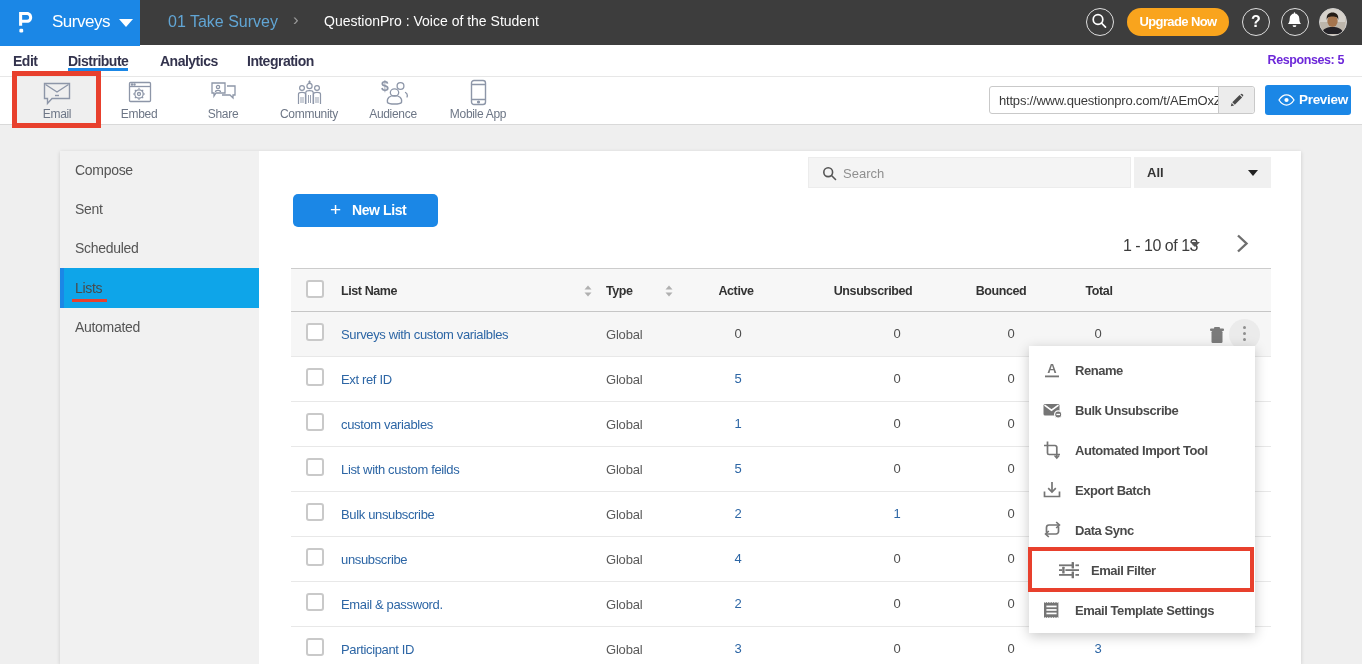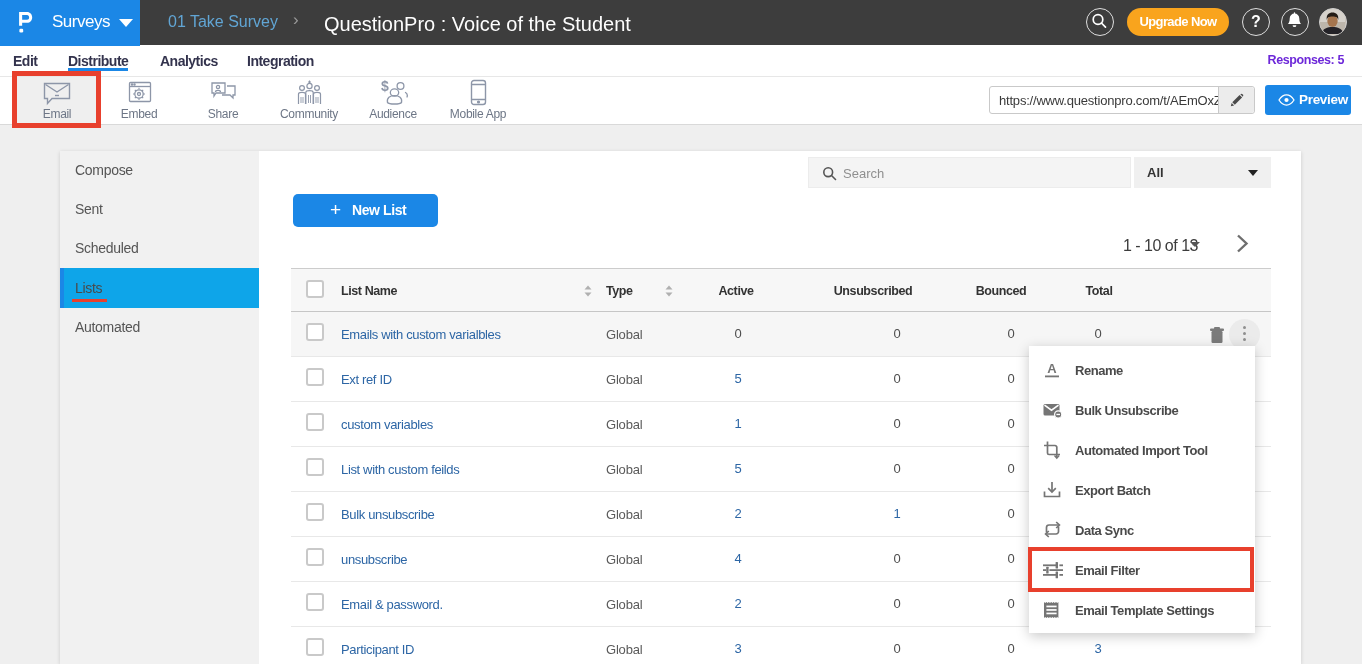--- a/index.html
+++ b/index.html
@@ -7,21 +7,21 @@
   font-family:"Liberation Sans", sans-serif; }
 .abs { position:absolute; }
 
 #topbar { position:absolute; left:0; top:0; width:1362px; height:45px; background:#3d3d3d; }
 #logoblock { position:absolute; left:0; top:0; width:140px; height:46px; background:#1b87e6; z-index:2; }
 #surveys { position:absolute; left:52px; top:12px; color:#fff; font-size:17px; letter-spacing:-0.5px; }
 #caret1 { position:absolute; left:119px; top:19px; width:0; height:0;
   border-left:7px solid transparent; border-right:7px solid transparent; border-top:8px solid #fff; }
 #bc1 { position:absolute; left:168px; top:13px; font-size:16px; color:#61a5d4; }
 #bcgt { position:absolute; left:293px; top:10px; font-size:17px; color:#9a9a9a; }
-#bc2 { position:absolute; left:324px; top:13px; font-size:20px; color:#fdfdfd; }
+#bc2 { position:absolute; left:324px; top:13px; font-size:14px; color:#fdfdfd; }
 .circbtn { position:absolute; top:8px; width:28px; height:28px; border:1.5px solid #dedede;
   border-radius:50%; }
 #upgrade { position:absolute; left:1127px; top:8px; width:102px; height:28px; background:#f9a41d;
   border-radius:14px; color:#fff; font-size:13px; font-weight:bold; text-align:center; line-height:28px; letter-spacing:-0.6px; }
 #qmark { color:#fff; font-weight:bold; font-size:16px; text-align:center; line-height:25px; }
 
 #navrow { position:absolute; left:0; top:45px; width:1362px; height:31px; background:#fff; }
 .tab { position:absolute; top:8px; font-size:14px; font-weight:bold; color:#33334d; letter-spacing:-0.5px; }
 #distu { position:absolute; left:68px; top:23px; width:60px; height:2.5px; background:#1b87e6; }
 #responses { position:absolute; right:18px; top:8px; font-size:12.5px; font-weight:bold; color:#6d28d9; letter-spacing:-0.4px; white-space:nowrap; }
@@ -255,21 +255,21 @@
       <path d="M4 0.5 L7.5 4.5 H0.5 Z" fill="#b0b0b0"></path>
         <path d="M4 11.5 L0.5 7.5 H7.5 Z" fill="#b0b0b0"></path>
       </svg>
     <div class="hcell" style="left:415px; width:60px; text-align:center;">Active</div>
     <div class="hcell" style="left:532px; width:100px; text-align:center;">Unsubscribed</div>
     <div class="hcell" style="left:675px; width:70px; text-align:center;">Bounced</div>
     <div class="hcell" style="left:778px; width:60px; text-align:center;">Total</div>
   </div>
 <div class="trow" style="top:161px;background:#f6f6f6;">
 <div class="cb"></div>
-<div class="lname">Emails with custom varialbles</div>
+<div class="lname">Surveys with custom varialbles</div>
 <div class="gtype">Global</div>
 <div class="num" style="left:417px;top:14px;">0</div>
       <div class="num" style="left:576px;top:14px;">0</div>
       <div class="num" style="left:690px;top:14px;">0</div>
       <div class="num" style="left:777px;top:14px;">0</div>
       <svg class="abs" style="left:918px;top:15px;" width="16" height="17" viewBox="0 0 16 17">
         <rect x="2.5" y="4" width="11" height="12" rx="1.2" fill="#7b7b7b"></rect>
         <rect x="1" y="1.6" width="14" height="2.4" rx="1" fill="#7b7b7b"></rect>
         <rect x="5" y="0" width="6" height="2.4" rx="1" fill="#7b7b7b"></rect>
       </svg>
@@ -372,21 +372,21 @@
     </div>
 <div class="mitem" style="top:164px;">
       <div class="micon"><svg width="19" height="17" viewBox="0 0 19 17" fill="none" stroke="#757575" stroke-width="1.7">
           <path d="M3.5 11.5 V6.5 a2.5 2.5 0 0 1 2.5-2.5 H16"></path>
           <path d="M13.2 1 L16.4 4 L13.2 7"></path>
           <path d="M15.5 5.5 V10.5 a2.5 2.5 0 0 1 -2.5 2.5 H3"></path>
           <path d="M5.8 10 L2.6 13 L5.8 16"></path>
         </svg></div>
       <div class="mlabel">Data Sync</div>
     </div>
-<div class="mitem" style="top:204px;">
+<div class="mitem" style="top:204px;margin-left:16px;">
       <div class="micon"><svg width="20" height="18" viewBox="0 0 20 18" fill="#757575">
           <rect x="0" y="3.4" width="13" height="1.8"></rect>
           <rect x="16.4" y="3.4" width="3.6" height="1.8"></rect>
           <rect x="12.6" y="1" width="2.4" height="6.6" rx="0.5"></rect>
           <rect x="0" y="8.2" width="3" height="1.8"></rect>
           <rect x="6.4" y="8.2" width="13.6" height="1.8"></rect>
           <rect x="3.2" y="5.8" width="2.4" height="6.6" rx="0.5"></rect>
           <rect x="0" y="13" width="13" height="1.8"></rect>
           <rect x="16.4" y="13" width="3.6" height="1.8"></rect>
           <rect x="12.6" y="10.6" width="2.4" height="6.6" rx="0.5"></rect>

